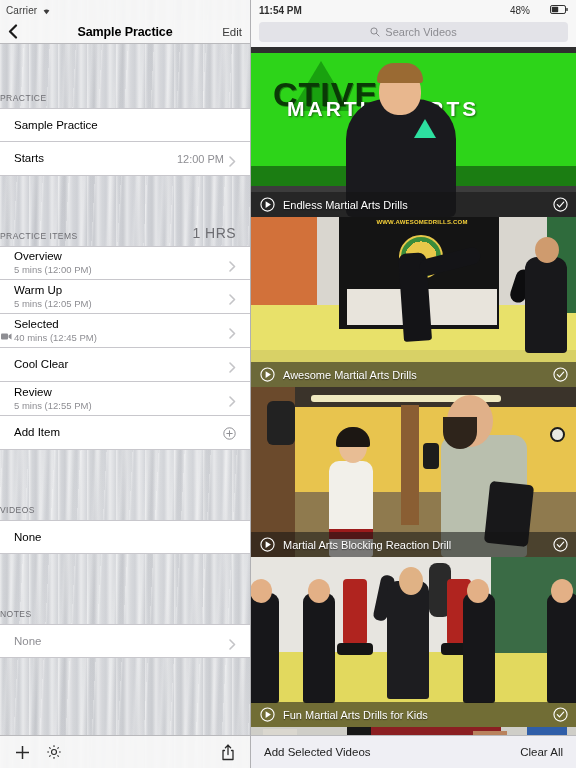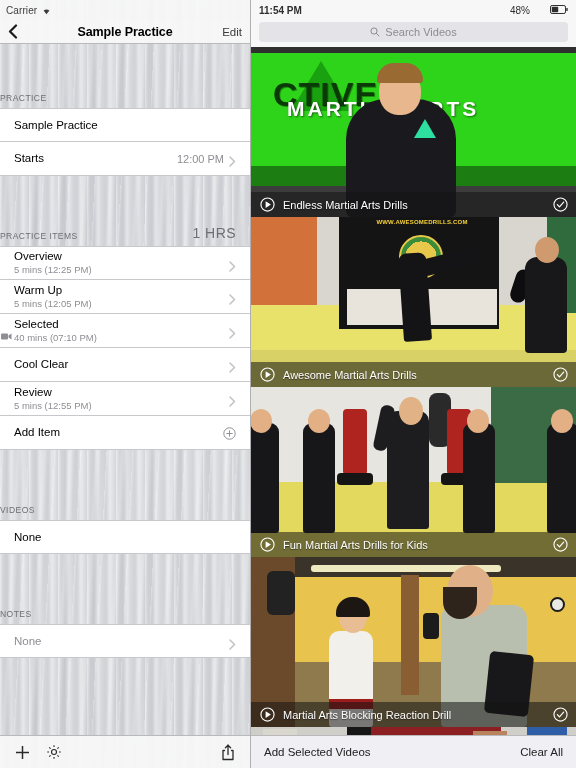--- a/index.html
+++ b/index.html
@@ -306,21 +306,21 @@
       </div>
 
       <div class="sec-head" style="height:30px;">
         <span>PRACTICE ITEMS</span>
         <span class="right">1 HRS</span>
       </div>
 
       <div class="cell first tall">
         <div class="cell-main">
           <span class="cell-title">Overview</span>
-          <span class="cell-sub">5 mins (12:25 PM)</span>
+          <span class="cell-sub">5 mins (12:00 PM)</span>
         </div>
         <span class="chev">
           <svg width="7" height="11" viewBox="0 0 7 11">
               <polyline points="1,1 5.5,5.5 1,10" fill="none" stroke="#c4c4c7" stroke-width="1.6" stroke-linecap="round" stroke-linejoin="round"></polyline>
             </svg>
         </span>
       </div>
 
       <div class="cell tall">
         <div class="cell-main">
@@ -336,21 +336,21 @@
 
       <div class="cell tall">
         <span class="cam-ico">
           <svg width="11" height="8" viewBox="0 0 11 8">
             <rect x="0" y="1" width="7" height="6" rx="1" fill="#8e8e93"></rect>
             <polygon points="7.5,3 10.5,1 10.5,7 7.5,5" fill="#8e8e93"></polygon>
           </svg>
         </span>
         <div class="cell-main">
           <span class="cell-title">Selected</span>
-          <span class="cell-sub">40 mins (07:10 PM)</span>
+          <span class="cell-sub">40 mins (12:45 PM)</span>
         </div>
         <span class="chev">
           <svg width="7" height="11" viewBox="0 0 7 11">
               <polyline points="1,1 5.5,5.5 1,10" fill="none" stroke="#c4c4c7" stroke-width="1.6" stroke-linecap="round" stroke-linejoin="round"></polyline>
             </svg>
         </span>
       </div>
 
       <div class="cell tall">
         <div class="cell-main">
@@ -525,20 +525,54 @@
           <span class="check-ico">
             <svg width="15" height="15" viewBox="0 0 16 16">
               <circle cx="8" cy="8" r="7" fill="none" stroke="#fff" stroke-width="1.2"></circle>
               <polyline points="4.6,8.2 6.9,10.6 11.4,5.4" fill="none" stroke="#fff" stroke-width="1.3" stroke-linecap="round" stroke-linejoin="round"></polyline>
             </svg>
           </span>
         </div>
       </div>
 
       <div class="vid-item">
+        <div class="thumb t4">
+          <div class="ceil"></div>
+          <div class="wood"></div>
+          <div class="bagd"></div>
+          <div class="post"></div>
+          <div class="pad2"></div>
+          <div class="clock"></div>
+          <div class="girl"></div>
+          <div class="sash"></div>
+          <div class="girlh"></div>
+          <div class="girlhair"></div>
+          <div class="man"></div>
+          <div class="manh"></div>
+          <div class="beard"></div>
+          <div class="shield"></div>
+        </div>
+        <div class="vid-caption">
+          <span class="play-ico">
+            <svg width="15" height="15" viewBox="0 0 16 16">
+              <circle cx="8" cy="8" r="7" fill="none" stroke="#fff" stroke-width="1.2"></circle>
+              <polygon points="6,4.4 11.6,8 6,11.6" fill="#fff"></polygon>
+            </svg>
+          </span>
+          <span class="vid-title">Martial Arts Blocking Reaction Drill</span>
+          <span class="check-ico">
+            <svg width="15" height="15" viewBox="0 0 16 16">
+              <circle cx="8" cy="8" r="7" fill="none" stroke="#fff" stroke-width="1.2"></circle>
+              <polyline points="4.6,8.2 6.9,10.6 11.4,5.4" fill="none" stroke="#fff" stroke-width="1.3" stroke-linecap="round" stroke-linejoin="round"></polyline>
+            </svg>
+          </span>
+        </div>
+      </div>
+
+      <div class="vid-item">
         <div class="thumb t3">
           <div class="greenwall"></div>
           <div class="bagC"></div>
           <div class="bagA"></div>
           <div class="bagAb"></div>
           <div class="bagB"></div>
           <div class="bagBb"></div>
           <div class="arm"></div>
           <div class="instr"></div>
           <div class="instrhead"></div>
@@ -561,54 +595,20 @@
           <span class="vid-title">Fun Martial Arts Drills for Kids</span>
           <span class="check-ico">
             <svg width="15" height="15" viewBox="0 0 16 16">
               <circle cx="8" cy="8" r="7" fill="none" stroke="#fff" stroke-width="1.2"></circle>
               <polyline points="4.6,8.2 6.9,10.6 11.4,5.4" fill="none" stroke="#fff" stroke-width="1.3" stroke-linecap="round" stroke-linejoin="round"></polyline>
             </svg>
           </span>
         </div>
       </div>
 
-      <div class="vid-item">
-        <div class="thumb t4">
-          <div class="ceil"></div>
-          <div class="wood"></div>
-          <div class="bagd"></div>
-          <div class="post"></div>
-          <div class="pad2"></div>
-          <div class="clock"></div>
-          <div class="girl"></div>
-          <div class="sash"></div>
-          <div class="girlh"></div>
-          <div class="girlhair"></div>
-          <div class="man"></div>
-          <div class="manh"></div>
-          <div class="beard"></div>
-          <div class="shield"></div>
-        </div>
-        <div class="vid-caption">
-          <span class="play-ico">
-            <svg width="15" height="15" viewBox="0 0 16 16">
-              <circle cx="8" cy="8" r="7" fill="none" stroke="#fff" stroke-width="1.2"></circle>
-              <polygon points="6,4.4 11.6,8 6,11.6" fill="#fff"></polygon>
-            </svg>
-          </span>
-          <span class="vid-title">Martial Arts Blocking Reaction Drill</span>
-          <span class="check-ico">
-            <svg width="15" height="15" viewBox="0 0 16 16">
-              <circle cx="8" cy="8" r="7" fill="none" stroke="#fff" stroke-width="1.2"></circle>
-              <polyline points="4.6,8.2 6.9,10.6 11.4,5.4" fill="none" stroke="#fff" stroke-width="1.3" stroke-linecap="round" stroke-linejoin="round"></polyline>
-            </svg>
-          </span>
-        </div>
-      </div>
-
       <div class="vid-item partial">
         <div class="thumb t5">
           <div class="b4"></div>
           <div class="b1"></div>
           <div class="ring"></div>
           <div class="b2"></div>
           <div class="b3"></div>
         </div>
       </div>
     </div>

